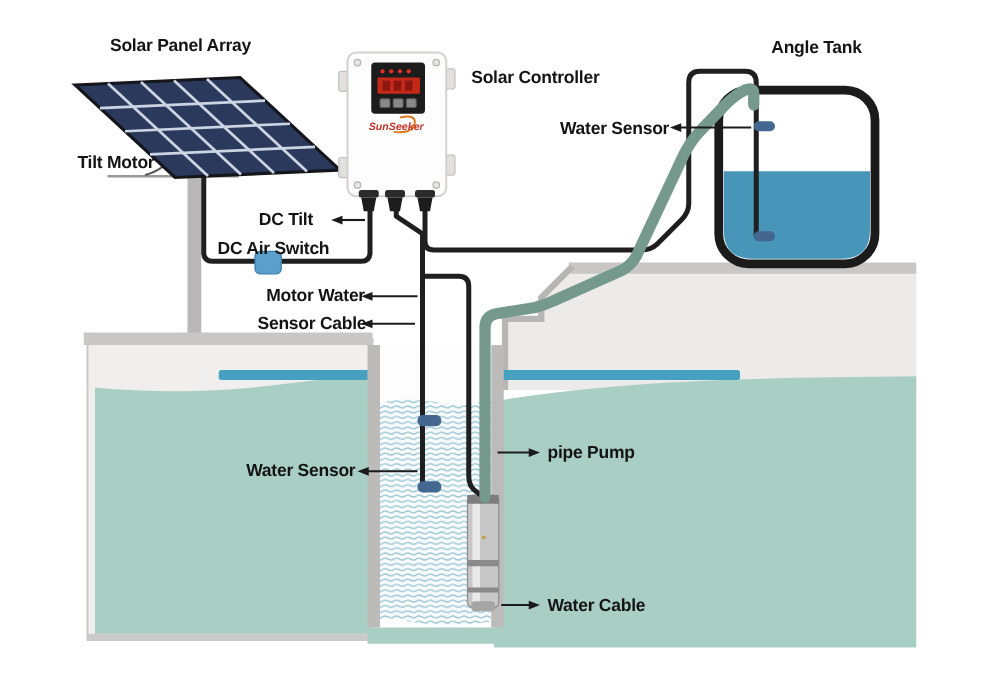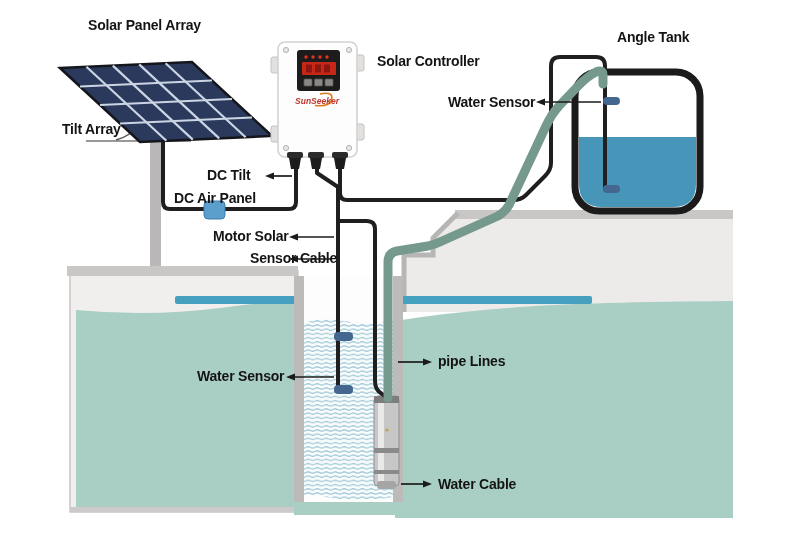--- a/index.html
+++ b/index.html
@@ -148,26 +148,26 @@
     <polygon points="286,377 295,373.5 295,380.5" stroke="none" fill="#1b1b1b"></polygon>
     <line x1="541" y1="102" x2="601" y2="102"></line>
     <polygon points="536,102 545,98.5 545,105.5" stroke="none" fill="#1b1b1b"></polygon>
     <line x1="398" y1="362" x2="427" y2="362"></line>
     <polygon points="432,362 423,358.5 423,365.5" stroke="none" fill="#1b1b1b"></polygon>
     <line x1="401" y1="484" x2="427" y2="484"></line>
     <polygon points="432,484 423,480.5 423,487.5" stroke="none" fill="#1b1b1b"></polygon>
   </g>
 </svg>
 
-<div class="lbl" style="left:88px;top:18px;">Solar Panel Array</div>
-<div class="lbl" style="left:62px;top:122px;">Tilt Array</div>
+<div class="lbl" style="left:88px;top:29px;">Solar Panel Array</div>
+<div class="lbl" style="left:62px;top:122px;">Tilt Motor</div>
 <div class="lbl" style="left:377px;top:54px;">Solar Controller</div>
 <div class="lbl" style="left:617px;top:30px;">Angle Tank</div>
 <div class="lbl" style="left:448px;top:95px;">Water Sensor</div>
 <div class="lbl" style="left:207px;top:168px;">DC Tilt</div>
-<div class="lbl" style="left:174px;top:191px;">DC Air Panel</div>
-<div class="lbl" style="left:213px;top:229px;">Motor Solar</div>
-<div class="lbl" style="left:206px;top:251px;margin-left:44px;">Sensor Cable</div>
+<div class="lbl" style="left:174px;top:191px;">DC Air Switch</div>
+<div class="lbl" style="left:213px;top:229px;">Motor Water</div>
+<div class="lbl" style="left:206px;top:251px;">Sensor Cable</div>
 <div class="lbl" style="left:197px;top:369px;">Water Sensor</div>
-<div class="lbl" style="left:438px;top:354px;">pipe Lines</div>
+<div class="lbl" style="left:438px;top:354px;">pipe Pump</div>
 <div class="lbl" style="left:438px;top:477px;">Water Cable</div>
 
 </div>
 
 </body></html>

